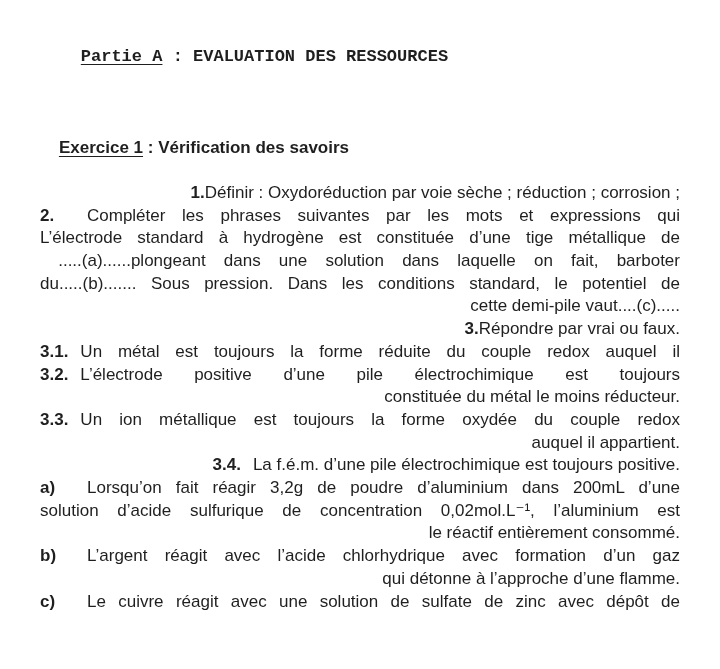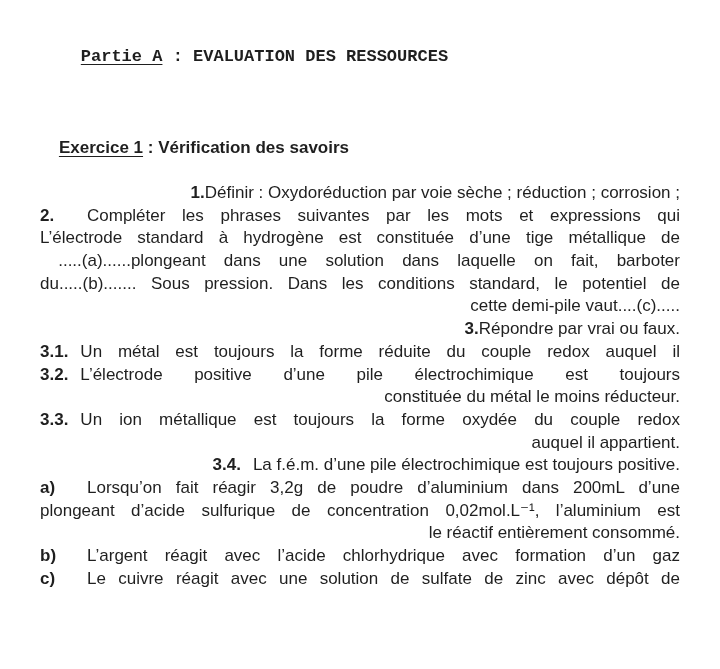--- a/index.html
+++ b/index.html
@@ -70,18 +70,19 @@
       <div class="line just"><span>du.....(b)....... Sous pression. Dans les conditions standard, le potentiel de</span></div>
       <div class="line"><span>cette demi-pile vaut....(c).....</span></div>
       <div class="line"><span class="marker tab">3.</span><span>Répondre par vrai ou faux.</span></div>
       <div class="line just"><span class="marker sub">3.1.</span><span>Un métal est toujours la forme réduite du couple redox auquel il</span></div>
       <div class="line just"><span class="marker sub">3.2.</span><span>L’électrode positive d’une pile électrochimique est toujours</span></div>
       <div class="line"><span>constituée du métal le moins réducteur.</span></div>
       <div class="line just"><span class="marker sub">3.3.</span><span>Un ion métallique est toujours la forme oxydée du couple redox</span></div>
       <div class="line"><span>auquel il appartient.</span></div>
       <div class="line"><span class="marker sub">3.4.</span><span>La f.é.m. d’une pile électrochimique est toujours positive.</span></div>
       <div class="line just"><span class="marker tab">a)</span><span>Lorsqu’on fait réagir 3,2g de poudre d’aluminium dans 200mL d’une</span></div>
-      <div class="line just"><span>plongeant d’acide sulfurique de concentration 0,02mol.L⁻¹, l’aluminium est</span></div>
+      <div class="line just"><span>solution d’acide sulfurique de concentration 0,02mol.L⁻¹, l’aluminium est</span></div>
       <div class="line"><span>le réactif entièrement consommé.</span></div>
       <div class="line just"><span class="marker tab">b)</span><span>L’argent réagit avec l’acide chlorhydrique avec formation d’un gaz</span></div>
+      <div class="line"><span>qui détonne à l’approche d’une flamme.</span></div>
       <div class="line just"><span class="marker tab">c)</span><span>Le cuivre réagit avec une solution de sulfate de zinc avec dépôt de</span></div>
     </div>
 </div>
 
 </body></html>

